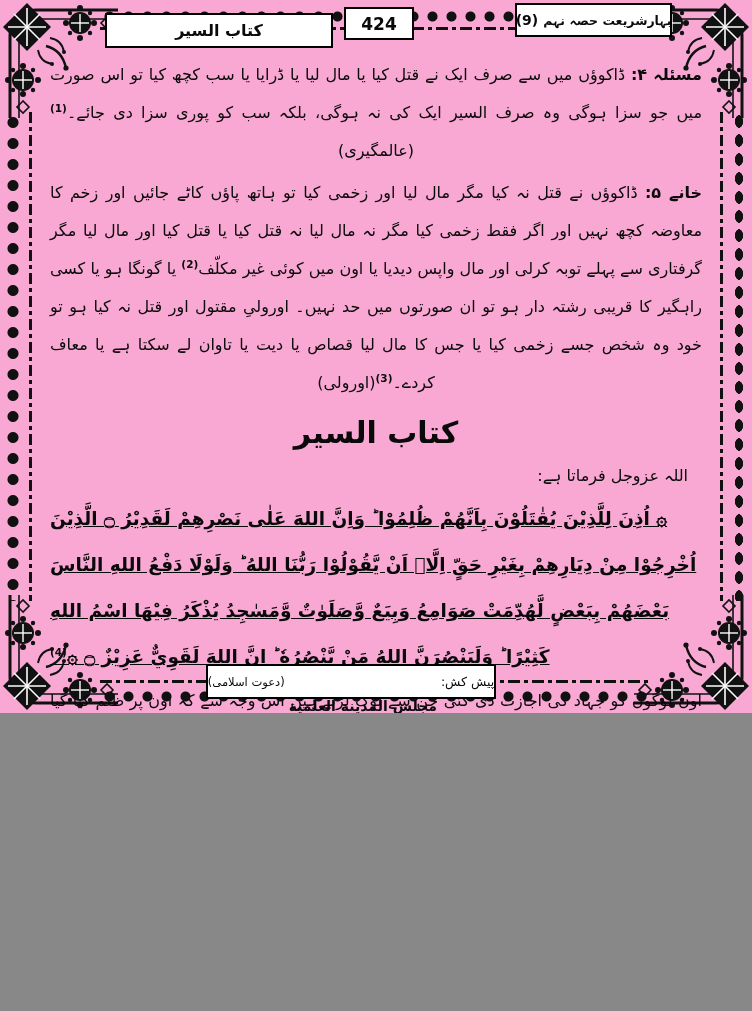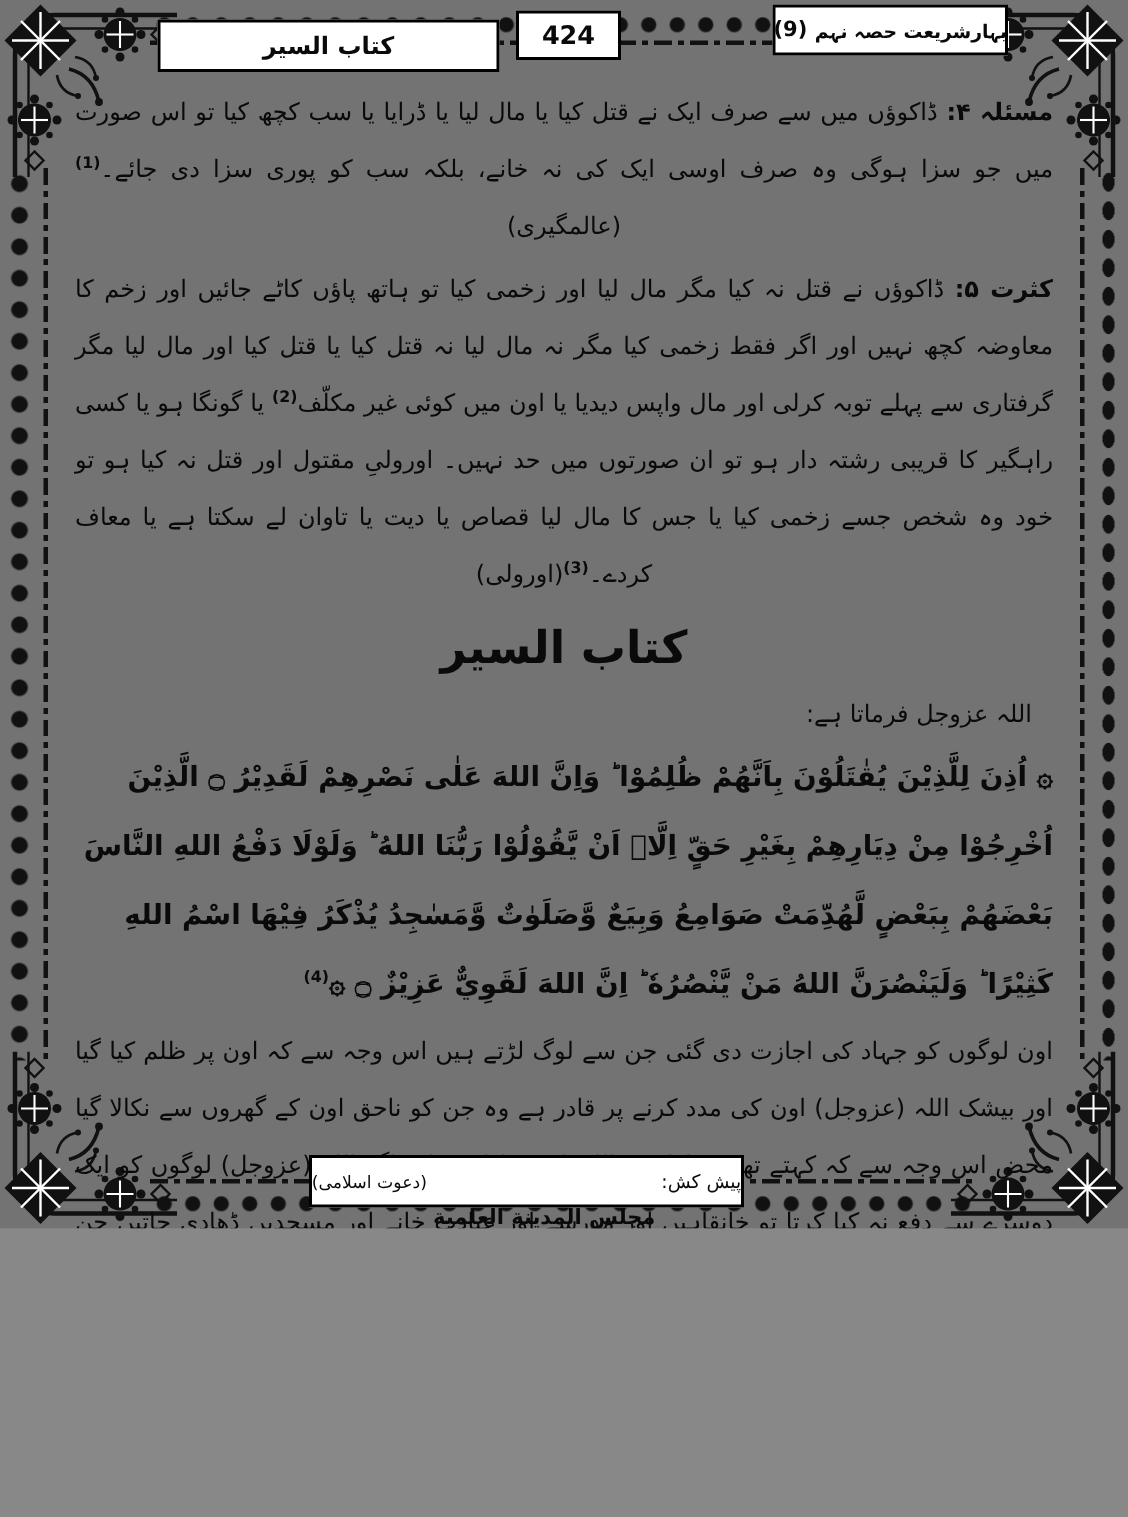--- a/index.html
+++ b/index.html
@@ -1,20 +1,20 @@
 <!DOCTYPE html>
 <html lang="ur" dir="rtl"><head>
 <meta charset="utf-8">
 <style>
   html,body{margin:0;padding:0;background:#888;}
   .page{
     position:relative;
-    width:752px;height:819px;
+    width:752px;height:713px;
     margin:0 auto;
-    background:#737373;
+    background:#f9a8d4;
     overflow:hidden;
     font-family:"DejaVu Sans",sans-serif;
     color:#0a0a0a;
     direction:rtl;
   }
   
   .beads-v{position:absolute;width:16px;background-image:radial-gradient(circle at 50% 50%,#111 5px,transparent 6px);background-size:16px 21px;background-repeat:repeat-y;}
   .beads-v.right{background-image:radial-gradient(ellipse 42% 55% at 50% 50%,#111 58%,transparent 62%);background-size:16px 19px;}
   .dashdot-v{position:absolute;width:3px;background-image:repeating-linear-gradient(180deg,#111 0 11px,transparent 11px 15px,#111 15px 19px,transparent 19px 23px);}
   .beads-h{position:absolute;height:13px;background-image:radial-gradient(circle at 50% 50%,#111 4.5px,transparent 5.5px);background-size:19px 13px;background-repeat:repeat-x;}
@@ -51,22 +51,23 @@
   .para{margin:0 0 4px;text-align:justify;text-align-last:center;}
   .para .lbl{font-weight:bold;}
   .para .src{font-weight:400;}
   sup.fref{font-size:10.5px;font-weight:bold;vertical-align:super;line-height:0;direction:ltr;unicode-bidi:embed;}
   .chapter-heading{
     text-align:center;font-weight:bold;font-size:30px;line-height:46px;
     margin:8px 0 2px;letter-spacing:1px;
   }
   .intro-line{text-align:right;padding-right:14px;line-height:36px;margin:2px 0;}
   .verse{
-    text-align:right;font-weight:bold;font-size:18.5px;line-height:46px;
+    text-align:left;font-weight:bold;font-size:18.5px;line-height:46px;
     margin:2px 0;
+    text-decoration:underline;
   }
 </style>
 </head>
 <body>
 
 <svg width="0" height="0" style="position:absolute" aria-hidden="true">
   <defs>
     <g id="corner-art" stroke="none">
 
       <path d="M10 118 V36 Q10 10 36 10 H118" fill="none" stroke="#111" stroke-width="3"></path>
@@ -155,26 +156,26 @@
   </div>
   <div class="hbox right-box">
     <span>بہارشریعت حصہ نہم</span>
     <span class="num" style="direction:ltr;">(9)</span>
   </div>
 
   <div class="content">
 
     <p class="para">
       <span class="lbl">مسئلہ ۴:</span>
-      <span>ڈاکوؤں میں سے صرف ایک نے قتل کیا یا مال لیا یا ڈرایا یا سب کچھ کیا تو اس صورت میں جو سزا ہوگی وہ صرف اوسی ایک کی نہ خانے، بلکہ سب کو پوری سزا دی جائے۔</span><sup class="fref">(1)</sup>
+      <span>ڈاکوؤں میں سے صرف ایک نے قتل کیا یا مال لیا یا ڈرایا یا سب کچھ کیا تو اس صورت میں جو سزا ہوگی وہ صرف السير ایک کی نہ ہوگی، بلکہ سب کو پوری سزا دی جائے۔</span><sup class="fref">(1)</sup>
       <span class="src">(عالمگیری)</span>
     </p>
 
     <p class="para">
-      <span class="lbl">کثرت ۵:</span>
+      <span class="lbl">خانے ۵:</span>
       <span>ڈاکوؤں نے قتل نہ کیا مگر مال لیا اور زخمی کیا تو ہاتھ پاؤں کاٹے جائیں اور زخم کا معاوضہ کچھ نہیں اور اگر فقط زخمی کیا مگر نہ مال لیا نہ قتل کیا یا قتل کیا اور مال لیا مگر گرفتاری سے پہلے توبہ کرلی اور مال واپس دیدیا یا اون میں کوئی غیر مکلّف</span><sup class="fref">(2)</sup>
       <span>یا گونگا ہو یا کسی راہگیر کا قریبی رشتہ دار ہو تو ان صورتوں میں حد نہیں۔ اورولیِ مقتول اور قتل نہ کیا ہو تو خود وہ شخص جسے زخمی کیا یا جس کا مال لیا قصاص یا دیت یا تاوان لے سکتا ہے یا معاف کردے۔</span><sup class="fref">(3)</sup><span class="src">(اورولی)</span>
     </p>
 
     <div class="chapter-heading">كتاب السير</div>
 
     <div class="intro-line">اللہ عزوجل فرماتا ہے:</div>
 
     <div class="verse">
       <span>۞ اُذِنَ لِلَّذِيْنَ يُقٰتَلُوْنَ بِاَنَّهُمْ ظُلِمُوْا ؕ وَاِنَّ اللهَ عَلٰى نَصْرِهِمْ لَقَدِيْرُ ۝ الَّذِيْنَ اُخْرِجُوْا مِنْ دِيَارِهِمْ بِغَيْرِ حَقٍّ اِلَّاۤ اَنْ يَّقُوْلُوْا رَبُّنَا اللهُ ؕ وَلَوْلَا دَفْعُ اللهِ النَّاسَ بَعْضَهُمْ بِبَعْضٍ لَّهُدِّمَتْ صَوَامِعُ وَبِيَعٌ وَّصَلَوٰتٌ وَّمَسٰجِدُ يُذْكَرُ فِيْهَا اسْمُ اللهِ كَثِيْرًا ؕ وَلَيَنْصُرَنَّ اللهُ مَنْ يَّنْصُرُهٗ ؕ اِنَّ اللهَ لَقَوِيٌّ عَزِيْزٌ ۝ ۞</span><sup class="fref">(4)</sup>

